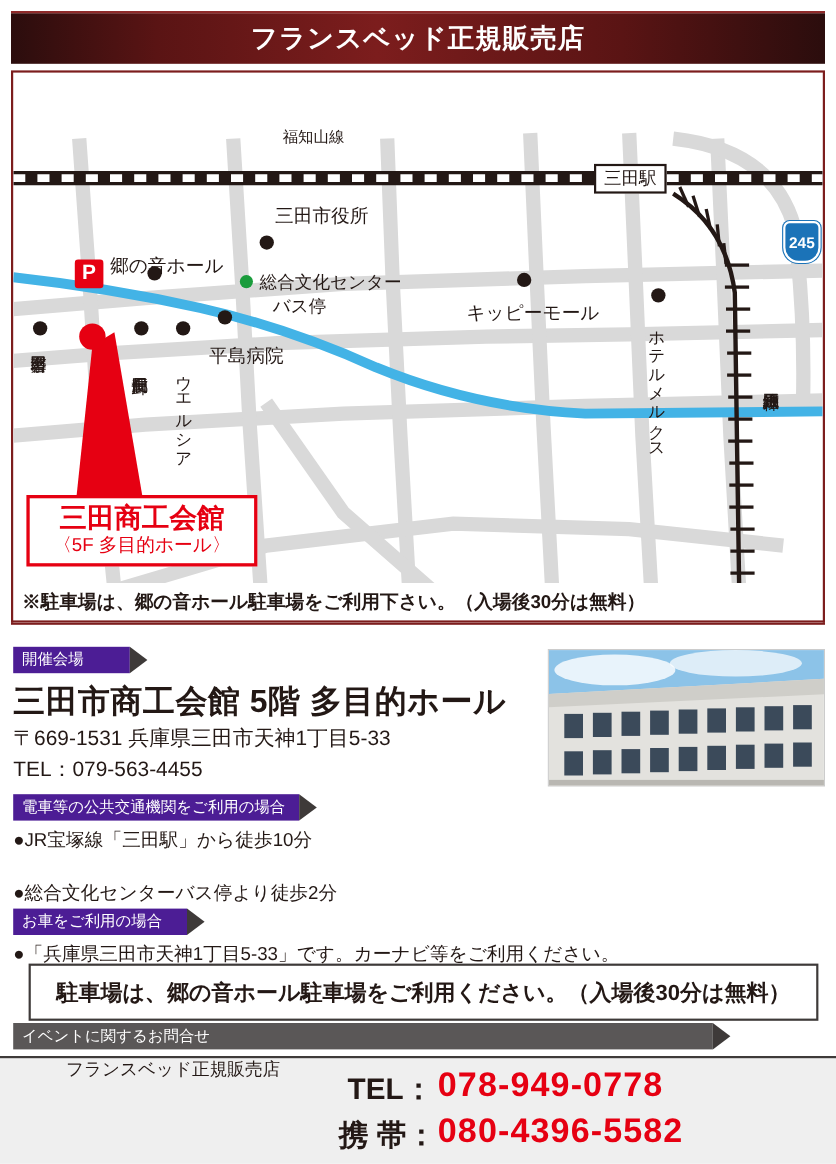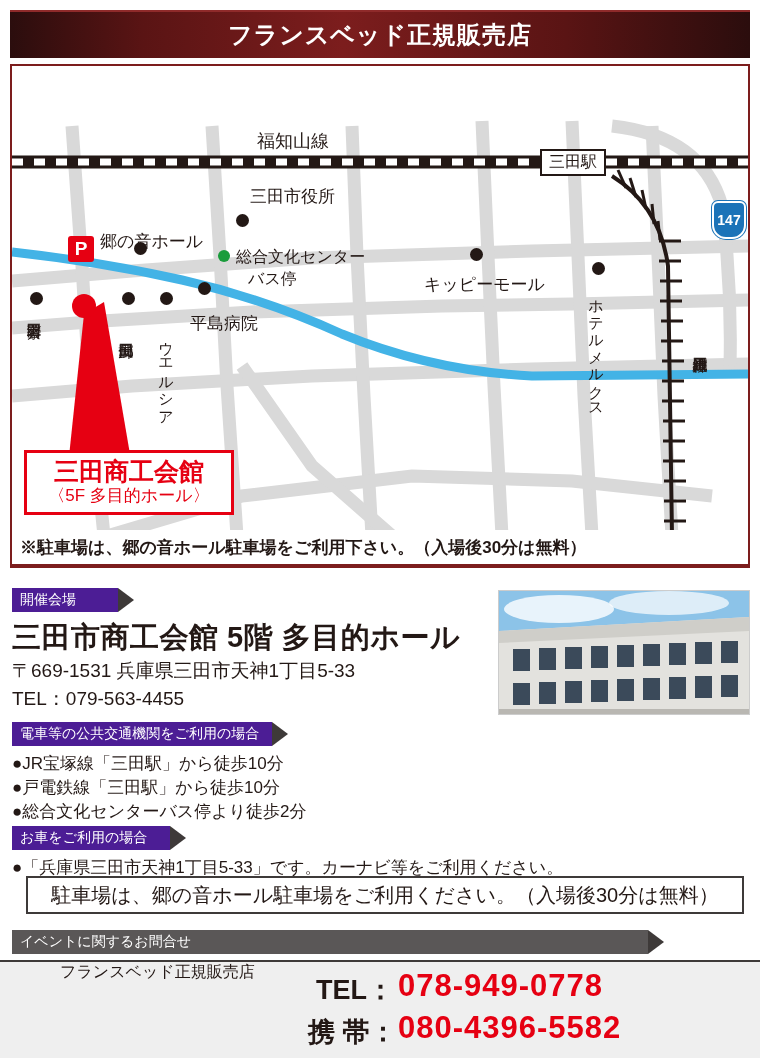--- a/index.html
+++ b/index.html
@@ -83,23 +83,23 @@
   .venue-tel  { position:absolute; font-size:19px; }
 
   .bullet { position:absolute; font-size:17px; }
 
   .photo {
     position:absolute; left:498px; top:590px; width:252px; height:125px;
     overflow:hidden; border:1px solid #cccccc;
   }
 
   .highlight-box {
-    position:absolute; left:26px; top:876px; width:718px; height:38px;
+    position:absolute; left:26px; top:876px; width:718px; height:52px;
     border:2px solid #3e3a39; display:flex; align-items:center; justify-content:center;
-    font-size:20px; font-weight:normal;
+    font-size:20px; font-weight:bold;
   }
 
   
   .footer {
     position:absolute; left:0; top:960px; width:760px; height:98px;
     background:#efefef; border-top:2px solid #3e3a39;
   }
   .footer-brand-small { position:absolute; left:60px; top:962px; font-size:16px; color:#231815; }
   .footer-brand-big   { position:absolute; left:58px; top:982px; font-size:31px; color:#231815; letter-spacing:1px; }
   .footer-tel-label   { position:absolute; font-size:27px; font-weight:bold; color:#231815; }
@@ -163,23 +163,23 @@
         <line x1="651" y1="375" x2="673" y2="375"></line>
         <line x1="651" y1="395" x2="673" y2="395"></line>
         <line x1="652" y1="415" x2="674" y2="415"></line>
         <line x1="652" y1="435" x2="674" y2="435"></line>
         <line x1="652" y1="455" x2="674" y2="455"></line>
       </g>
 
       <polygon points="72,248 92,236 120,400 56,400" fill="#e60012"></polygon>
     </svg>
 
-    <div class="mlabel" style="left:245px; top:63px; font-size:18px;">福知山線</div>
+    <div class="mlabel" style="left:245px; top:50px; font-size:14px;">福知山線</div>
     <div class="station-box" style="left:528px; top:83px;">三田駅</div>
-    <div class="route-shield" style="left:700px; top:135px;">147</div>
+    <div class="route-shield" style="left:700px; top:135px;">245</div>
 
     <div class="mlabel" style="left:238px; top:119px; font-size:17px;">三田市役所</div>
     <div class="dot" style="left:224px; top:148px;"></div>
 
     <div class="p-mark" style="left:56px; top:170px;">P</div>
     <div class="mlabel" style="left:88px; top:164px; font-size:17px;">郷の音ホール</div>
     <div class="dot" style="left:122px; top:176px;"></div>
 
     <div class="pin-green" style="left:206px; top:184px;"></div>
     <div class="mlabel" style="left:224px; top:181px; font-size:16px;">総合文化センター</div>
@@ -245,21 +245,20 @@
         <rect x="170" y="86" width="17" height="22"></rect>
           <rect x="196" y="85" width="17" height="22"></rect>
         <rect x="222" y="84" width="17" height="22"></rect>
       </g>
       <rect x="0" y="118" width="252" height="7" fill="#b9b7b2"></rect>
     </svg>
   </div>
 
   <div class="ribbon" style="left:12px; top:722px; width:260px;">電車等の公共交通機関をご利用の場合</div>
   <div class="bullet" style="left:12px; top:752px;">●JR宝塚線「三田駅」から徒歩10分</div>
-  <div class="bullet" style="left:12px; top:776px;">●戸電鉄線「三田駅」から徒歩10分</div>
   <div class="bullet" style="left:12px; top:800px;">●総合文化センターバス停より徒歩2分</div>
 
   <div class="ribbon" style="left:12px; top:826px; width:158px;">お車をご利用の場合</div>
   <div class="bullet" style="left:12px; top:856px;">●「兵庫県三田市天神1丁目5-33」です。カーナビ等をご利用ください。</div>
 
   <div class="highlight-box">駐車場は、郷の音ホール駐車場をご利用ください。（入場後30分は無料）</div>
 
   <div class="ribbon" style="left:12px; top:930px; width:636px; background:#5a5757;">イベントに関するお問合せ</div>
 
   <div class="footer"></div>

